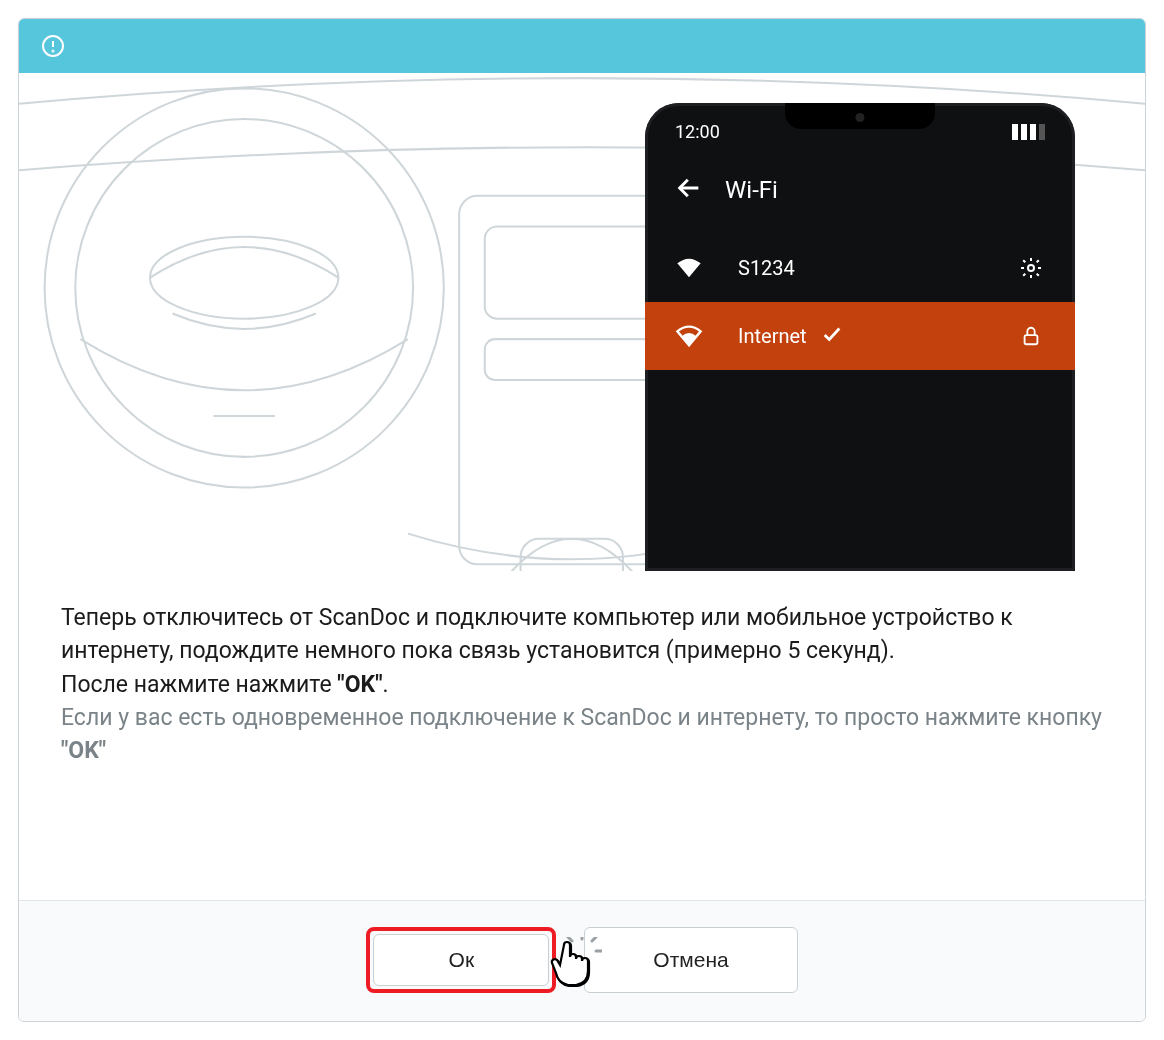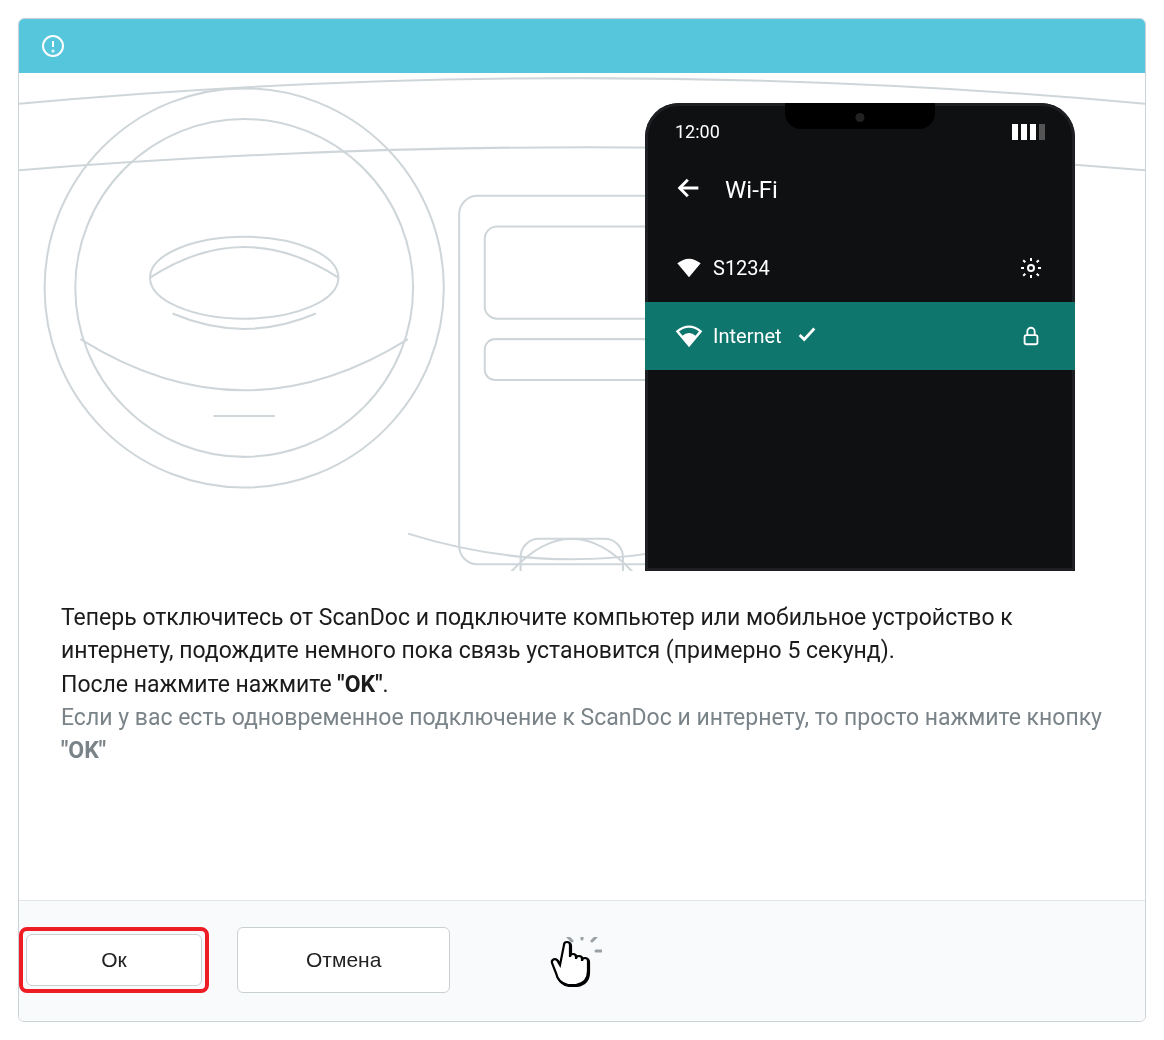--- a/index.html
+++ b/index.html
@@ -117,25 +117,25 @@
     color: #fff;
   }
   .phone-title-row .back-arrow svg { stroke: #fff; }
   .phone-title { font-size: 24px; font-weight: 400; }
 
   .wifi-list { display: flex; flex-direction: column; }
   .wifi-row {
     display: flex;
     align-items: center;
     padding: 20px 30px;
-    gap: 10px;
+    gap: 35px;
     color: #fff;
     font-size: 20px;
   }
-  .wifi-row.selected { background: #0f766e; }
+  .wifi-row.selected { background: #c2410c; }
   .wifi-row .label { flex: 1; display: flex; align-items: center; gap: 14px; }
   .wifi-icon, .row-action { width: 28px; height: 28px; display:flex; align-items:center; justify-content:center; }
   .check-mark svg { stroke: #fff; }
   .gear-icon svg, .lock-icon svg { stroke: #fff; fill: none; }
 
   
   .message-block {
     padding: 30px 42px 30px;
     font-size: 23px;
     line-height: 1.45;
@@ -143,20 +143,21 @@
   }
   .message-block .dim { color: #7a8388; }
   .message-block b { font-weight: 700; }
 
   
   .dialog-footer {
     border-top: 1px solid #e2e7ea;
     background: #f8fafb;
     padding: 26px 0 28px;
     display: flex;
+    justify-content: center;
     gap: 28px;
     position: relative;
   }
   .btn {
     border: 1px solid #c9d0d4;
     background: #fff;
     border-radius: 6px;
     padding: 16px 68px;
     font-size: 21px;
     color: #222;

